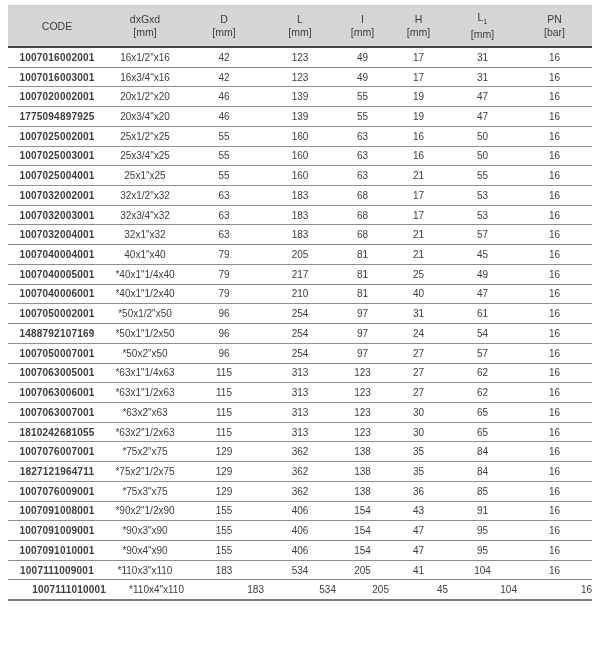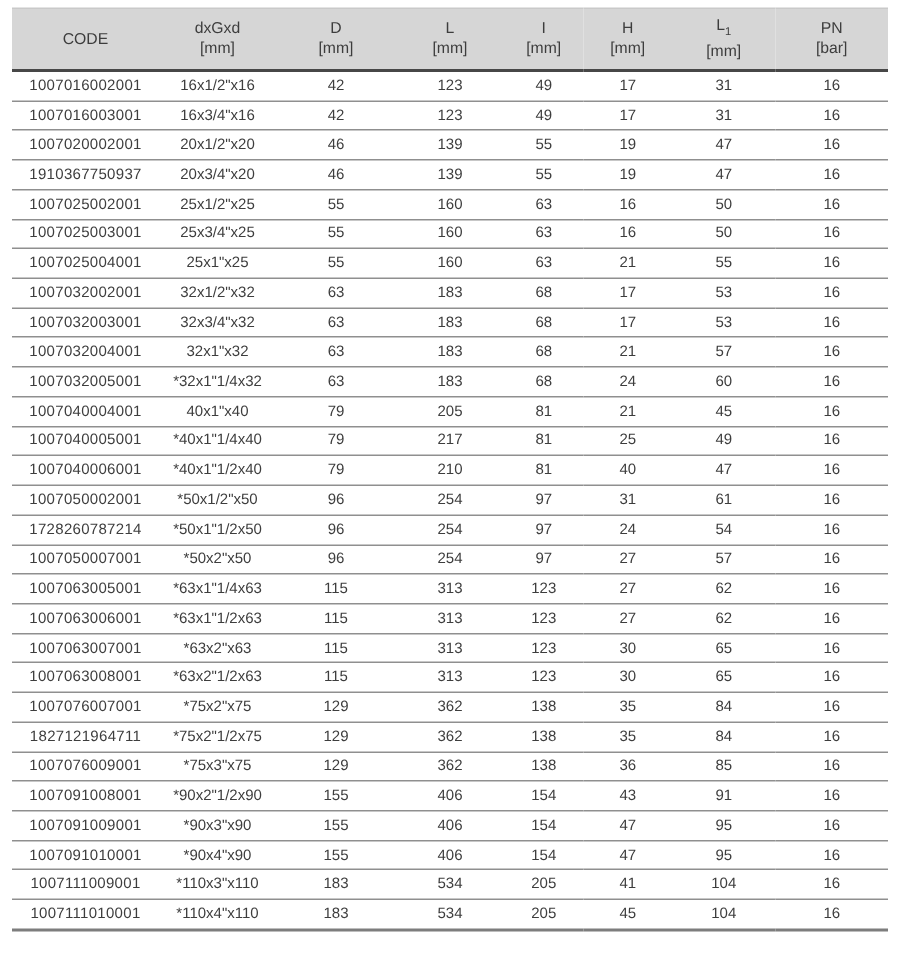--- a/index.html
+++ b/index.html
@@ -54,25 +54,26 @@
     padding: 0;
     text-align: center;
     vertical-align: middle;
     font-size: 10px;
     color: var(--text-color, #3d3d3d);
     border-bottom: 1px solid var(--row-line, #8f8f8f);
     white-space: nowrap;
     overflow: hidden;
   }
   tbody td.col-code {
-    font-weight: 400;
+    font-weight: 700;
     letter-spacing: 0.2px;
   }
   tbody tr:last-child td {
     border-bottom: 2px solid var(--bottom-line, #7d7d7d);
+    text-align: right;
   }
 </style>
 </head>
 <body style="background: rgb(255, 255, 255);">
 
 <div class="table-wrap">
   <table class="spec-table">
     <colgroup id="cols">
         <col style="width: 98px;">
         <col style="width: 78px;">
@@ -159,21 +160,21 @@
           <td class="col-code">1007020002001</td>
           <td class="col-dxGxd">20x1/2"x20</td>
           <td class="col-D">46</td>
           <td class="col-L">139</td>
           <td class="col-I">55</td>
           <td class="col-H">19</td>
           <td class="col-L1">47</td>
           <td class="col-PN">16</td>
         </tr>
         <tr>
-          <td class="col-code">1910367750937</td>
+          <td class="col-code">1775094897925</td>
           <td class="col-dxGxd">20x3/4"x20</td>
           <td class="col-D">46</td>
           <td class="col-L">139</td>
           <td class="col-I">55</td>
           <td class="col-H">19</td>
           <td class="col-L1">47</td>
           <td class="col-PN">16</td>
         </tr>
         <tr>
           <td class="col-code">1007025002001</td>
@@ -229,30 +230,20 @@
           <td class="col-code">1007032004001</td>
           <td class="col-dxGxd">32x1"x32</td>
           <td class="col-D">63</td>
           <td class="col-L">183</td>
           <td class="col-I">68</td>
           <td class="col-H">21</td>
           <td class="col-L1">57</td>
           <td class="col-PN">16</td>
         </tr>
         <tr>
-          <td class="col-code">1007032005001</td>
-          <td class="col-dxGxd">*32x1"1/4x32</td>
-          <td class="col-D">63</td>
-          <td class="col-L">183</td>
-          <td class="col-I">68</td>
-          <td class="col-H">24</td>
-          <td class="col-L1">60</td>
-          <td class="col-PN">16</td>
-        </tr>
-        <tr>
           <td class="col-code">1007040004001</td>
           <td class="col-dxGxd">40x1"x40</td>
           <td class="col-D">79</td>
           <td class="col-L">205</td>
           <td class="col-I">81</td>
           <td class="col-H">21</td>
           <td class="col-L1">45</td>
           <td class="col-PN">16</td>
         </tr>
         <tr>
@@ -279,21 +270,21 @@
           <td class="col-code">1007050002001</td>
           <td class="col-dxGxd">*50x1/2"x50</td>
           <td class="col-D">96</td>
           <td class="col-L">254</td>
           <td class="col-I">97</td>
           <td class="col-H">31</td>
           <td class="col-L1">61</td>
           <td class="col-PN">16</td>
         </tr>
         <tr>
-          <td class="col-code">1728260787214</td>
+          <td class="col-code">1488792107169</td>
           <td class="col-dxGxd">*50x1"1/2x50</td>
           <td class="col-D">96</td>
           <td class="col-L">254</td>
           <td class="col-I">97</td>
           <td class="col-H">24</td>
           <td class="col-L1">54</td>
           <td class="col-PN">16</td>
         </tr>
         <tr>
           <td class="col-code">1007050007001</td>
@@ -329,21 +320,21 @@
           <td class="col-code">1007063007001</td>
           <td class="col-dxGxd">*63x2"x63</td>
           <td class="col-D">115</td>
           <td class="col-L">313</td>
           <td class="col-I">123</td>
           <td class="col-H">30</td>
           <td class="col-L1">65</td>
           <td class="col-PN">16</td>
         </tr>
         <tr>
-          <td class="col-code">1007063008001</td>
+          <td class="col-code">1810242681055</td>
           <td class="col-dxGxd">*63x2"1/2x63</td>
           <td class="col-D">115</td>
           <td class="col-L">313</td>
           <td class="col-I">123</td>
           <td class="col-H">30</td>
           <td class="col-L1">65</td>
           <td class="col-PN">16</td>
         </tr>
         <tr>
           <td class="col-code">1007076007001</td>

